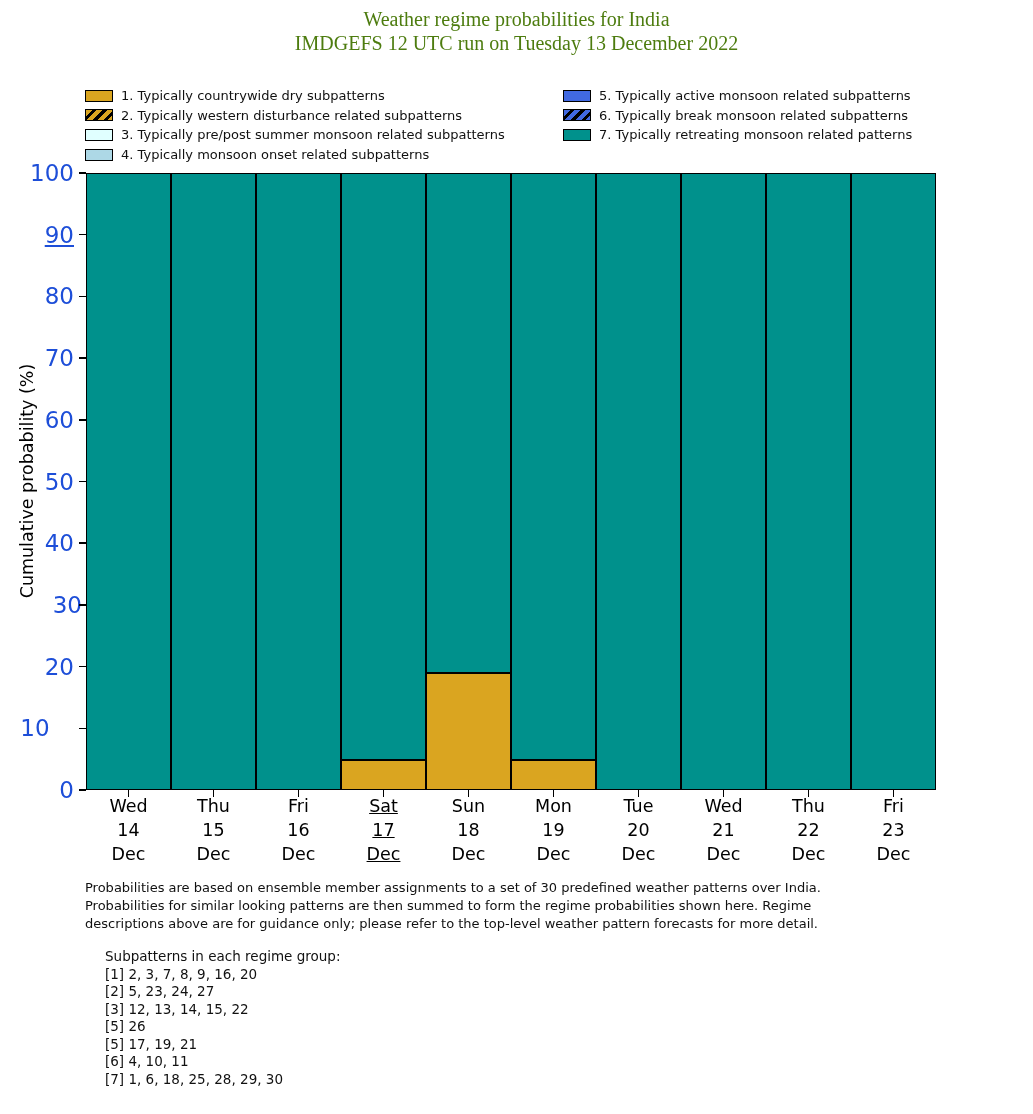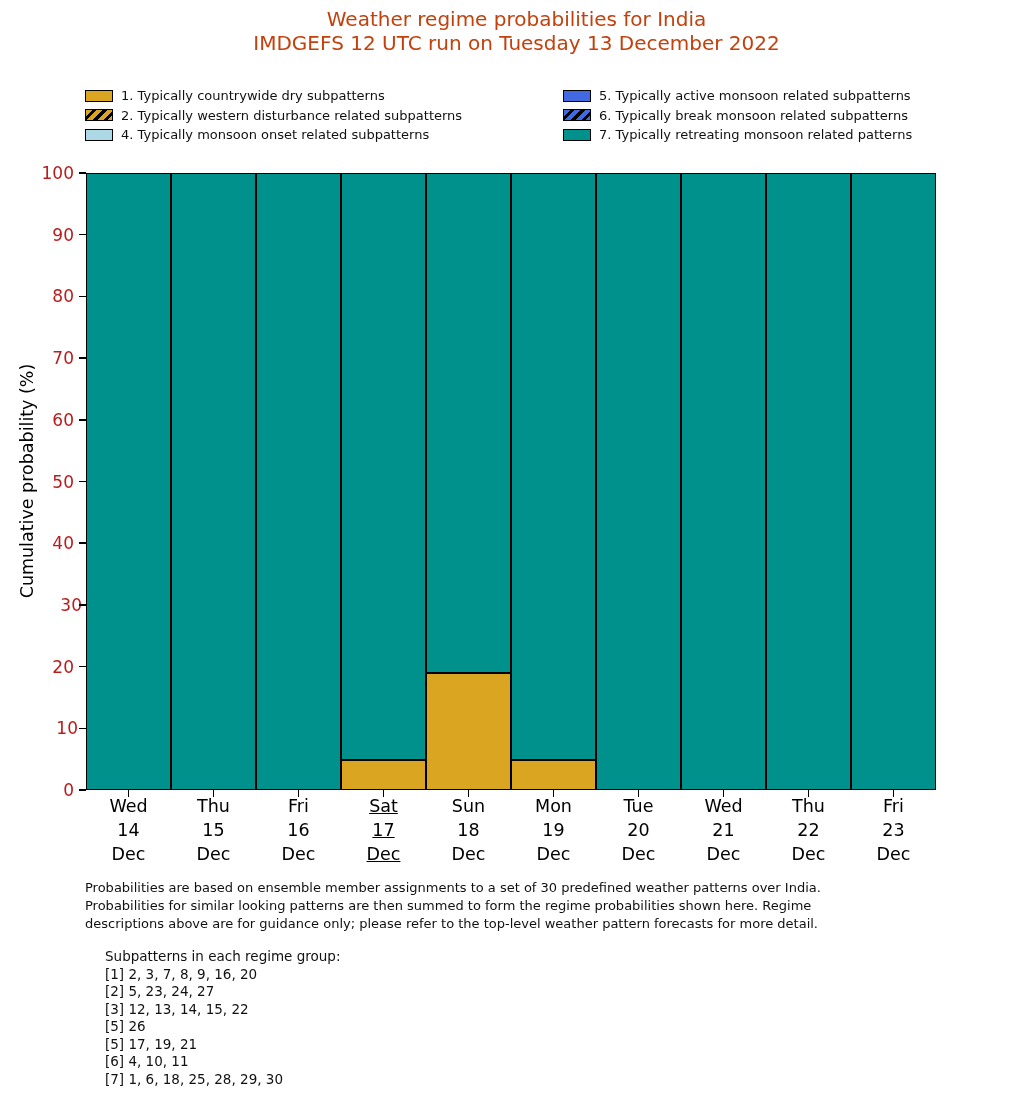--- a/index.html
+++ b/index.html
@@ -1,38 +1,38 @@
 <!DOCTYPE html>
 <html><head>
 <meta charset="utf-8">
 <style>
   html,body { margin:0; padding:0; background:#fff; }
   .fig {
     position:relative; width:1033px; height:1114px; background:#ffffff;
     font-family:"DejaVu Sans", sans-serif; color:#000; overflow:hidden;
   }
   .title-block { position:absolute; top:7px; left:0; width:1033px; text-align:center; }
-  .title-line { font-size:20px; line-height:24px; color:#c2410c; }
+  .title-line { font-size:20px; line-height:24px; color:#4d7c0f;font-family:Liberation Serif, serif; }
 
   .legend-col { position:absolute; top:86px; }
   .legend-col.col1 { left:85px; }
   .legend-col.col2 { left:563px; }
   .legend-item { display:flex; align-items:center; height:19.6px; }
   .legend-swatch {
     width:28px; height:12px; border:1.5px solid #000; box-sizing:border-box;
     margin-right:8px; flex:0 0 auto;
   }
   .legend-label { font-size:13px; white-space:nowrap; color:#111; }
 
   .plot { position:absolute; left:86px; top:173px; width:850px; height:617px; }
   .bar-col { position:absolute; top:0; height:617px; display:flex; flex-direction:column-reverse; }
   .seg { box-sizing:border-box; border:1.6px solid #000; width:100%; }
 
   .ytick-label {
-    position:absolute; width:70px; text-align:right; font-size:17px; line-height:20px; color:#b91c1c;
+    position:absolute; width:70px; text-align:right; font-size:23px; line-height:20px; color:#1d4ed8;
   }
   .tick-mark { position:absolute; background:#000; }
 
   .xlabel-block { position:absolute; width:85px; text-align:center; top:794px; }
   .xlabel-line { font-size:17.5px; line-height:24px; color:#000; }
 
   .y-axis-label {
     position:absolute; left:27px; top:481px; transform:translate(-50%,-50%) rotate(-90deg);
     font-size:17.5px; white-space:nowrap; color:#000;
   }
@@ -54,20 +54,24 @@
   </div>
 
   <div class="legend-col col1">
       <div class="legend-item">
         <span class="legend-swatch" style="background-color: rgb(218, 165, 32);"></span>
         <span class="legend-label">1. Typically countrywide dry subpatterns</span>
       </div>
       <div class="legend-item">
         <span class="legend-swatch" style="background-color: rgb(218, 165, 32); background-image: repeating-linear-gradient(135deg, rgba(0, 0, 0, 0) 0px, rgba(0, 0, 0, 0) 4.5px, rgb(0, 0, 0) 4.5px, rgb(0, 0, 0) 7.5px);"></span>
         <span class="legend-label">2. Typically western disturbance related subpatterns</span>
+      </div>
+      <div class="legend-item">
+        <span class="legend-swatch" style="background-color: rgb(224, 255, 255);"></span>
+        <span class="legend-label">3. Typically pre/post summer monsoon related subpatterns</span>
       </div>
       <div class="legend-item">
         <span class="legend-swatch" style="background-color: rgb(173, 216, 230);"></span>
         <span class="legend-label">4. Typically monsoon onset related subpatterns</span>
       </div>
     </div>
   <div class="legend-col col2">
       <div class="legend-item">
         <span class="legend-swatch" style="background-color: rgb(65, 105, 225);"></span>
         <span class="legend-label">5. Typically active monsoon related subpatterns</span>
@@ -132,37 +136,37 @@
     <div class="sub-line">[2] 5, 23, 24, 27</div>
     <div class="sub-line">[3] 12, 13, 14, 15, 22</div>
     <div class="sub-line">[5] 26</div>
     <div class="sub-line">[5] 17, 19, 21</div>
     <div class="sub-line">[6] 4, 10, 11</div>
     <div class="sub-line">[7] 1, 6, 18, 25, 28, 29, 30</div>
   </div>
 
 <div class="ytick-label" style="left: 4px; top: 780px;">0</div>
     <div class="tick-mark" style="left: 79px; top: 789.2px; width: 7px; height: 1.6px;"></div>
-    <div class="ytick-label" style="left: 8px; top: 718.3px;">10</div>
+    <div class="ytick-label" style="left: 0; top: 718.3px; text-align: center;">10</div>
     <div class="tick-mark" style="left: 79px; top: 727.5px; width: 7px; height: 1.6px;"></div>
     <div class="ytick-label" style="left: 4px; top: 656.6px;">20</div>
     <div class="tick-mark" style="left: 79px; top: 665.8px; width: 7px; height: 1.6px;"></div>
     <div class="ytick-label" style="left: 12px; top: 594.9px;">30</div>
     <div class="tick-mark" style="left: 79px; top: 604.1px; width: 7px; height: 1.6px;"></div>
     <div class="ytick-label" style="left: 4px; top: 533.2px;">40</div>
     <div class="tick-mark" style="left: 79px; top: 542.4px; width: 7px; height: 1.6px;"></div>
     <div class="ytick-label" style="left: 4px; top: 471.5px;">50</div>
     <div class="tick-mark" style="left: 79px; top: 480.7px; width: 7px; height: 1.6px;"></div>
     <div class="ytick-label" style="left: 4px; top: 409.8px;">60</div>
     <div class="tick-mark" style="left: 79px; top: 419px; width: 7px; height: 1.6px;"></div>
     <div class="ytick-label" style="left: 4px; top: 348.1px;">70</div>
     <div class="tick-mark" style="left: 79px; top: 357.3px; width: 7px; height: 1.6px;"></div>
     <div class="ytick-label" style="left: 4px; top: 286.4px;">80</div>
     <div class="tick-mark" style="left: 79px; top: 295.6px; width: 7px; height: 1.6px;"></div>
-    <div class="ytick-label" style="left: 4px; top: 224.7px;">90</div>
+    <div class="ytick-label" style="left: 4px; top: 224.7px; text-decoration: underline;">90</div>
     <div class="tick-mark" style="left: 79px; top: 233.9px; width: 7px; height: 1.6px;"></div>
     <div class="ytick-label" style="left: 4px; top: 163px;">100</div>
     <div class="tick-mark" style="left: 79px; top: 172.2px; width: 7px; height: 1.6px;"></div>
     <div class="tick-mark" style="left: 127.7px; top: 790px; width: 1.6px; height: 7px;"></div>
     <div class="xlabel-block" style="left: 86px;">
       <div class="xlabel-line">Wed</div>
       <div class="xlabel-line">14</div>
       <div class="xlabel-line">Dec</div>
     </div>
     <div class="tick-mark" style="left: 212.7px; top: 790px; width: 1.6px; height: 7px;"></div>

